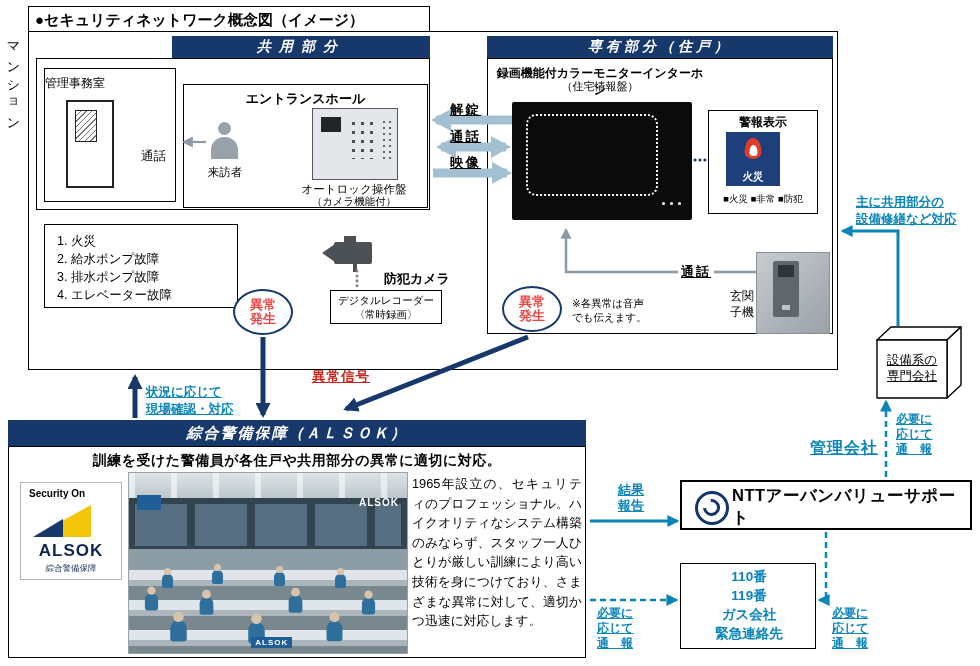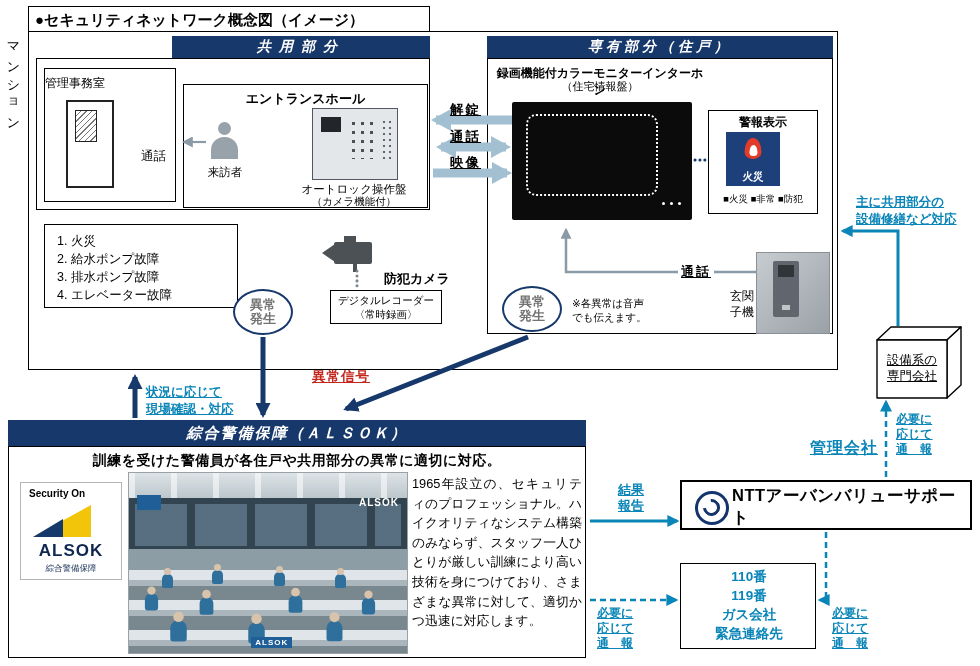--- a/index.html
+++ b/index.html
@@ -4,21 +4,21 @@
 <style>
   html,body{margin:0;padding:0;background:#fff;}
   #stage{position:relative;width:980px;height:666px;background:#fff;overflow:hidden;
          font-family:"Liberation Sans","DejaVu Sans",sans-serif;color:#000;}
   .box{position:absolute;background:#fff;border:1.5px solid #000;box-sizing:border-box;}
   .hdr{position:absolute;background:#17386b;color:#fff;font-weight:bold;display:flex;
        align-items:center;justify-content:center;box-sizing:border-box;font-style:italic;}
   .lbl{position:absolute;white-space:pre-line;box-sizing:border-box;}
   .teal{color:#0a85b8;}
   .badge{position:absolute;width:60px;height:46px;border:2.5px solid #17386b;border-radius:50%;
-         background:#fff;color:#737373;font-weight:bold;font-size:13px;line-height:14px;
+         background:#fff;color:#ef4444;font-weight:bold;font-size:13px;line-height:14px;
          display:flex;align-items:center;justify-content:center;text-align:center;
          white-space:pre-line;z-index:5;box-sizing:border-box;}
   .layer{position:absolute;left:0;top:0;z-index:4;pointer-events:none;}
   .z6{z-index:6;text-decoration:underline;}
   .wbg{background:#fff;padding:0 3px;}
   
   .door{position:absolute;border:2px solid #222;background:#fff;}
   .door-win{position:absolute;border:1.5px solid #222;
             background:repeating-linear-gradient(135deg,#fff 0 3px,#777 3px 4px);}
   

